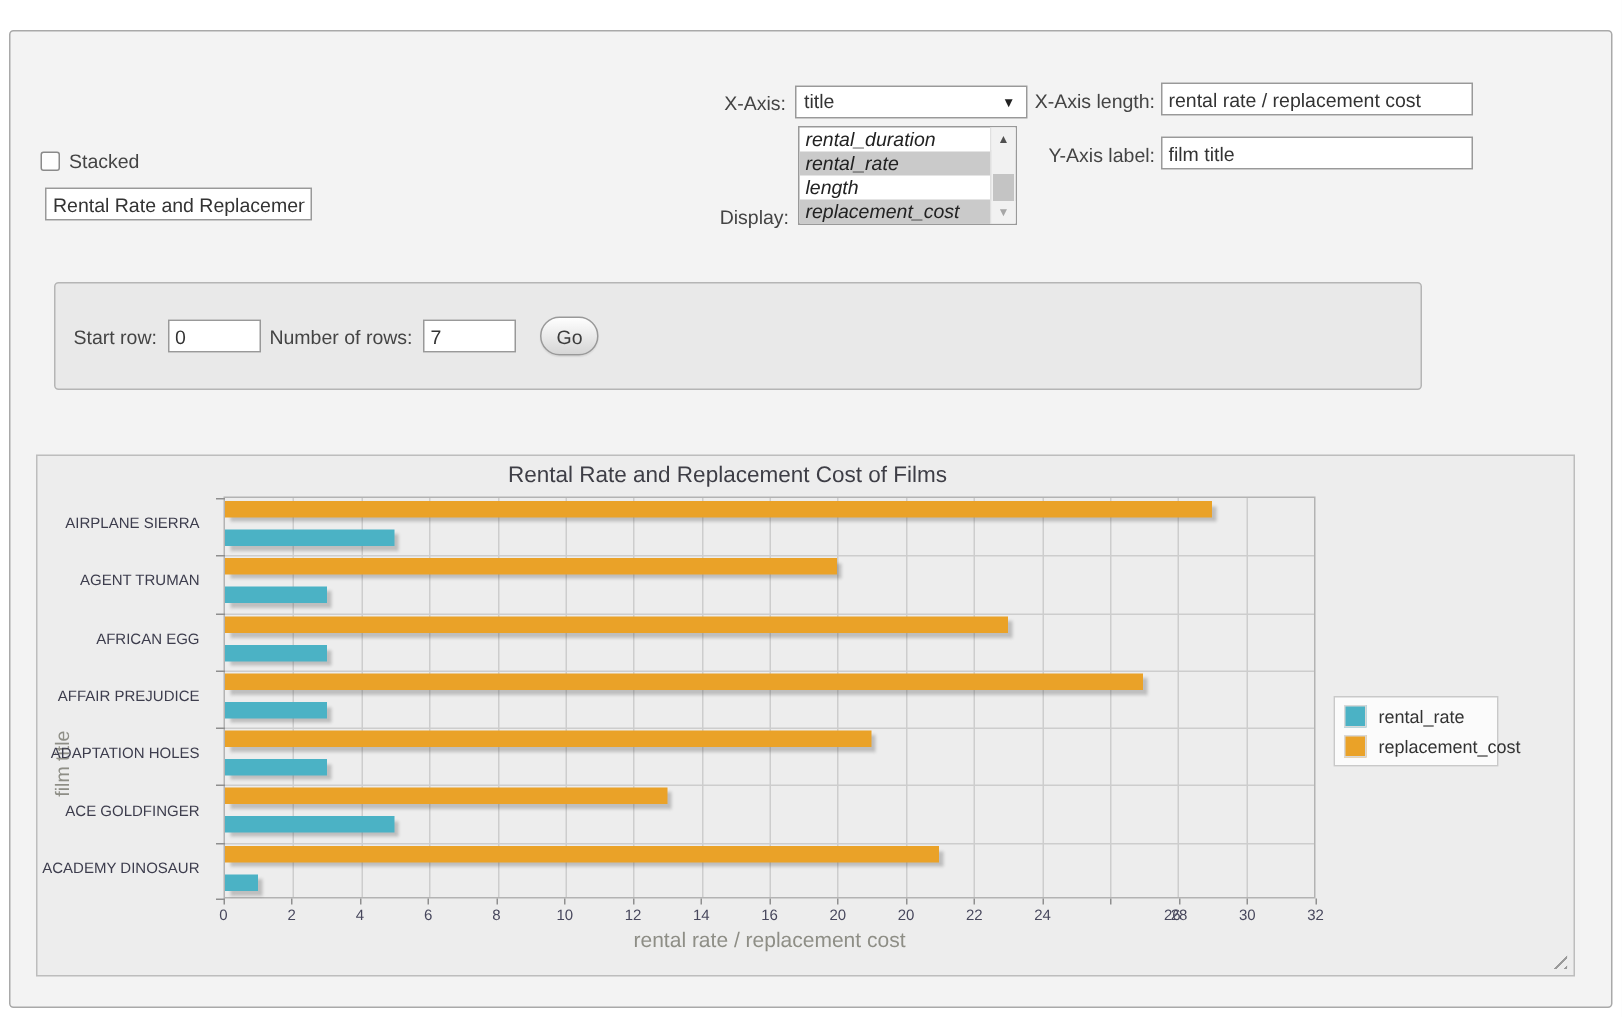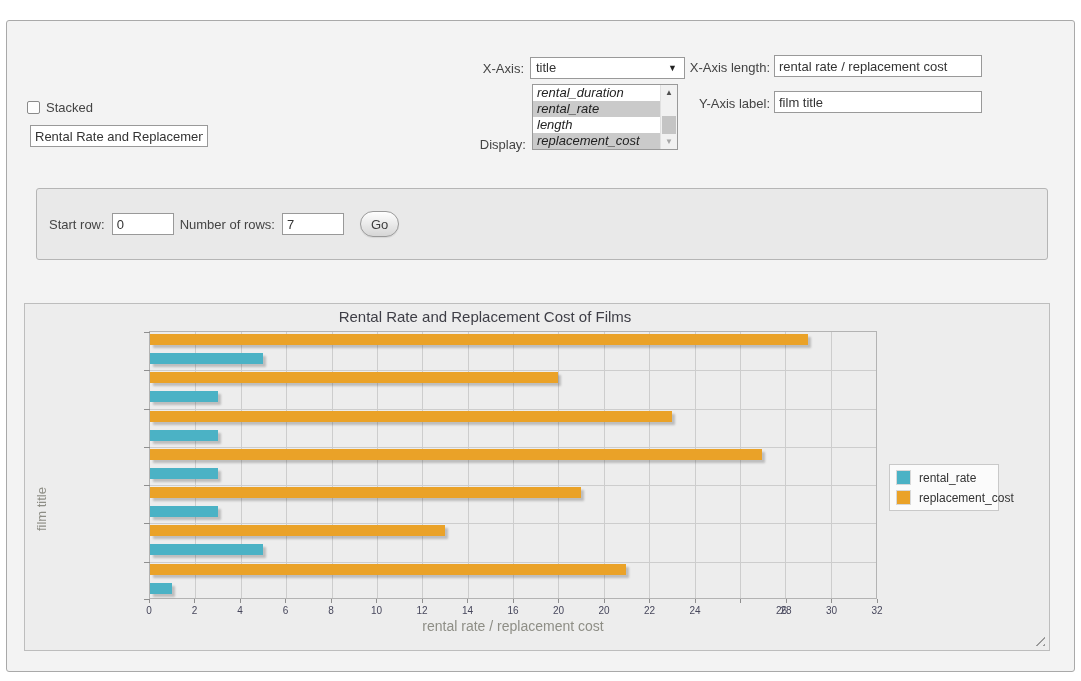--- a/index.html
+++ b/index.html
@@ -66,21 +66,21 @@
     position: absolute; left: 0; width: 16px; height: 15px; font-size: 8px;
     color: #505050; text-align: center; line-height: 15px; background: #f1f1f1;
   }
   .ms-btn.up { top: 0; }
   .ms-btn.down { bottom: 0; color: #a6a6a6; }
   .ms-thumb { position: absolute; left: 1px; top: 31px; width: 14px; height: 22px; background: #c4c4c4; }
   .xlabel-input { position: absolute; left: 767px; top: 34px; width: 208px; }
   .ylabel-input { position: absolute; left: 767px; top: 70px; width: 208px; }
   
   .rows-fieldset {
-    position: absolute; left: 29px; top: 167px; width: 1012px; height: 72px;
+    position: absolute; left: 29px; top: 167px; width: 912px; height: 72px;
     background: #e9e9e9; border: 1px solid #b5b5b5; border-radius: 3px;
     display: flex; align-items: center; padding-left: 12px;
   }
   .rows-fieldset .gap-s { margin-left: 7px; }
   .rows-fieldset .gap-m { margin-left: 6px; }
   .rows-fieldset input.text { width: 62px; }
   .go-button {
     margin-left: 16px; min-width: 37px; height: 26px; border-radius: 13px;
     border: 1px solid #999; background: linear-gradient(#fefefe, #d6d6d6);
     font-family: "Liberation Sans", sans-serif; font-size: 13px; color: #3c3c3c;
@@ -185,20 +185,29 @@
       <span>Start row:</span>
       <input class="text gap-s" value="0" style="">
       <span class="gap-m">Number of rows:</span>
       <input class="text gap-s" value="7" style="">
       <button class="go-button">Go</button>
     </div>
 
     <div class="chart-box">
       <div class="chart-title">Rental Rate and Replacement Cost of Films</div>
       <div class="y-axis-title">film title</div>
+      <div class="cat-labels" id="cat-labels">
+          <div class="cat-label" style="top: 13.14px;">AIRPLANE SIERRA</div>
+          <div class="cat-label" style="top: 51.43px;">AGENT TRUMAN</div>
+          <div class="cat-label" style="top: 89.71px;">AFRICAN EGG</div>
+          <div class="cat-label" style="top: 128px;">AFFAIR PREJUDICE</div>
+          <div class="cat-label" style="top: 166.29px;">ADAPTATION HOLES</div>
+          <div class="cat-label" style="top: 204.57px;">ACE GOLDFINGER</div>
+          <div class="cat-label" style="top: 242.86px;">ACADEMY DINOSAUR</div>
+        </div>
       <div class="plot-grid" id="plot-grid">
           <div class="vline" style="left: 6.25%;"></div>
           <div class="vline" style="left: 12.5%;"></div>
           <div class="vline" style="left: 18.75%;"></div>
           <div class="vline" style="left: 25%;"></div>
           <div class="vline" style="left: 31.25%;"></div>
           <div class="vline" style="left: 37.5%;"></div>
           <div class="vline" style="left: 43.75%;"></div>
           <div class="vline" style="left: 50%;"></div>
           <div class="vline" style="left: 56.25%;"></div>

